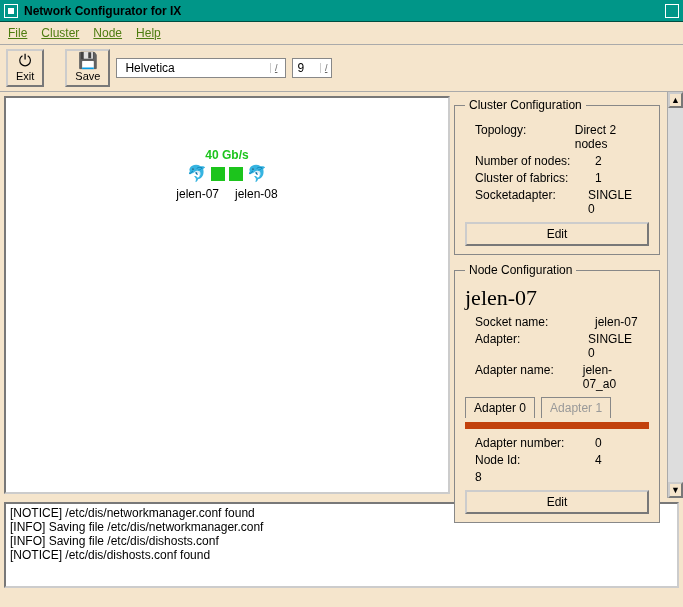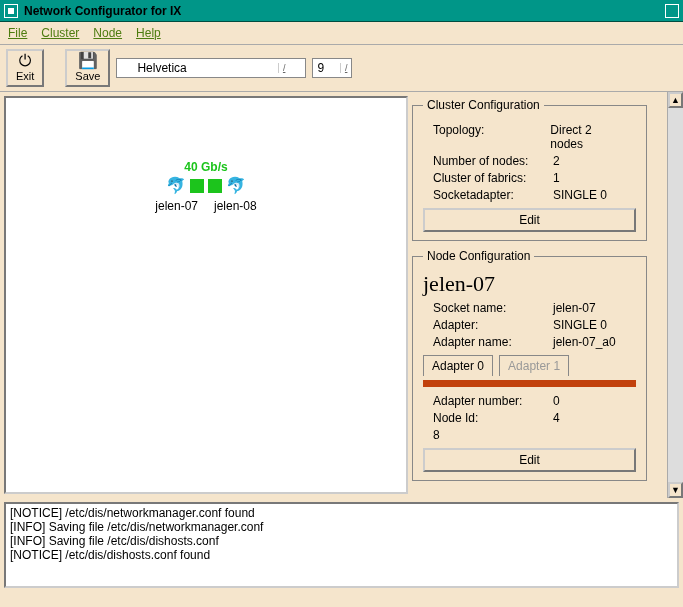--- a/index.html
+++ b/index.html
@@ -55,22 +55,22 @@
     padding: 2px 8px;
     text-align: center;
     min-width: 36px;
     cursor:pointer;
   }
   .tbtn .ico { font-size:16px; display:block; line-height:16px;}
   .tbtn .lbl { font-size:11px;}
   .font-select {
     border: 1px solid #888;
     background: #fff;
-    padding: 2px 20px;
-    width: 190px;
+    padding: 2px 8px;
+    width: 170px;
     display:flex;
     justify-content:space-between;
     align-items:center;
   }
   .size-select {
     border: 1px solid #888;
     background: #fff;
     padding: 2px 4px;
     width: 40px;
     display:flex;
@@ -89,30 +89,30 @@
   }
   .canvas {
     background:#fff;
     border:2px inset #ccc;
     width:100%;
     height:100%;
     position:relative;
   }
   .diagram {
     position:absolute;
-    top:62px; left:0; right:0;
+    top:50px; left:0; right:0;
     text-align:center;
   }
   .speed { color:#1cc41c; font-weight:bold; font-size:12px;}
   .nodes { display:flex; gap:4px; justify-content:center; align-items:center; margin-top:2px;}
   .dolphin { color:#2aa9cc; font-size:16px;}
   .sq { width:14px; height:14px; background:#1cc41c; display:inline-block;}
   .labels { display:flex; gap:16px; justify-content:center; margin-top:4px; color:#000;}
   .right-panels {
-    width:255px;
+    width:213px;
     padding:6px 20px 6px 0;
     display:flex;
     flex-direction:column;
     gap:8px;
   }
   fieldset {
     border:1px solid #888;
     background:#f5e5cc;
     padding:8px 10px;
     margin:0;

